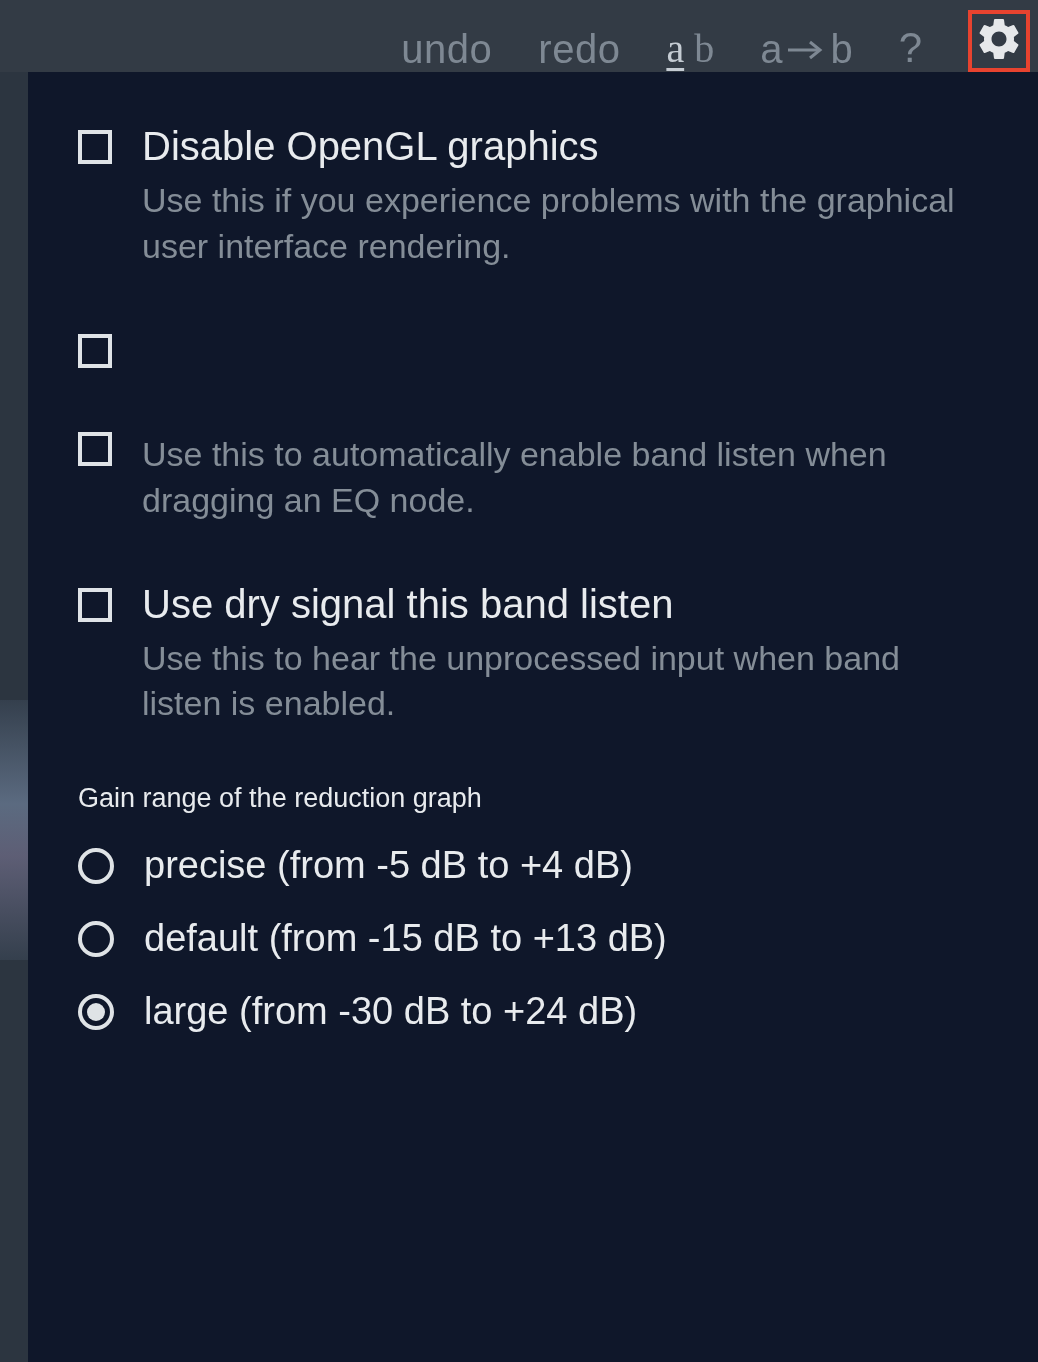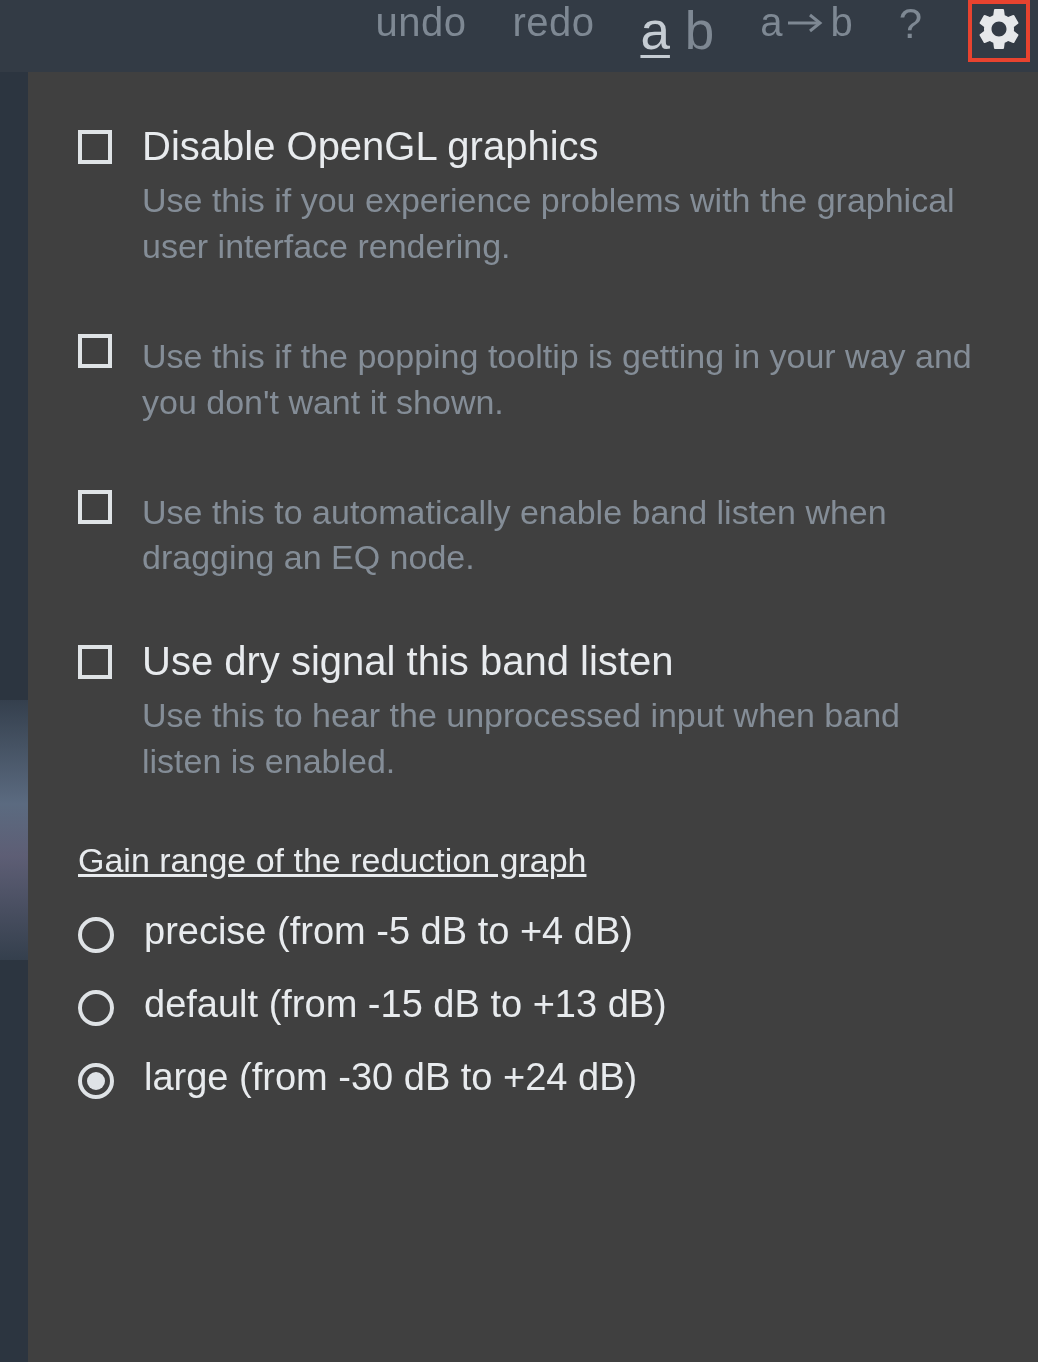--- a/index.html
+++ b/index.html
@@ -29,39 +29,40 @@
       top: 700px;
       width: 28px;
       height: 260px;
       background: linear-gradient(180deg, #3d4a5a, #8aa0c0 40%, #8f87aa 60%, #3d4a5a);
       opacity: 0.5;
     }
     .toolbar {
       position: relative;
       display: flex;
       justify-content: flex-end;
-      align-items: flex-start;
+      align-items: flex-end;
       height: 72px;
       background: #333b45;
       padding-right: 8px;
       gap: 46px;
       padding-left: 28px;
     }
     .toolbar-item {
       font-size: 40px;
       color: #7e8893;
       cursor: pointer;
       user-select: none;
       letter-spacing: 0.5px;
     }
     .toolbar-ab {
-      font-size: 53px;
-      color: #7e8893;
-      cursor: pointer;
-      user-select: none;
+      font-size: 40px;
+      color: #7e8893;
+      cursor: pointer;
+      user-select: none;
+      font-family: Liberation Serif, serif;
     }
     .toolbar-ab .a-underline {
       text-decoration: underline;
       text-underline-offset: 6px;
       text-decoration-thickness: 3px;
       color: #c5ccd3;
     }
     .toolbar-ab-arrow {
       font-size: 40px;
       color: #7e8893;
@@ -95,21 +96,21 @@
       width: 50px;
       height: 50px;
       fill: #e6e8ea;
     }
     .panel {
       position: absolute;
       left: 28px;
       top: 72px;
       right: 0;
       bottom: 0;
-      background: #404040;
+      background: #0f172a;
       padding: 50px 50px 0 50px;
     }
     .option-row {
       display: flex;
       align-items: flex-start;
       margin-bottom: 56px;
     }
     .checkbox {
       width: 34px;
       height: 34px;
@@ -130,30 +131,29 @@
       margin-bottom: 6px;
     }
     .option-desc {
       font-size: 34px;
       color: #848d97;
       font-weight: 400;
       line-height: 1.35;
       margin-top: 8px;
     }
     .section-heading {
-      font-size: 34px;
+      font-size: 27px;
       color: #e8ebee;
       font-weight: 400;
       margin-bottom: 30px;
       margin-top: 20px;
-      text-decoration: underline;
     }
     .radio-row {
       display: flex;
-      align-items: flex-end;
+      align-items: center;
       margin-bottom: 30px;
     }
     .radio {
       width: 36px;
       height: 36px;
       border: 4px solid #dfe3e6;
       border-radius: 50%;
       margin-right: 30px;
       flex-shrink: 0;
       cursor: pointer;
@@ -213,21 +213,20 @@
     <div class="checkbox"></div>
     <div class="option-text">
       <div class="option-title">Disable OpenGL graphics</div>
       <div class="option-desc">Use this if you experience problems with the graphical user interface rendering.</div>
     </div>
   </div>
 
   <div class="option-row">
     <div class="checkbox"></div>
     <div class="option-text">
-      <div class="option-desc">Use this if the popping tooltip is getting in your way and you don't want it shown.</div>
     </div>
   </div>
 
   <div class="option-row">
     <div class="checkbox"></div>
     <div class="option-text">
       <div class="option-desc">Use this to automatically enable band listen when dragging an EQ node.</div>
     </div>
   </div>
 

